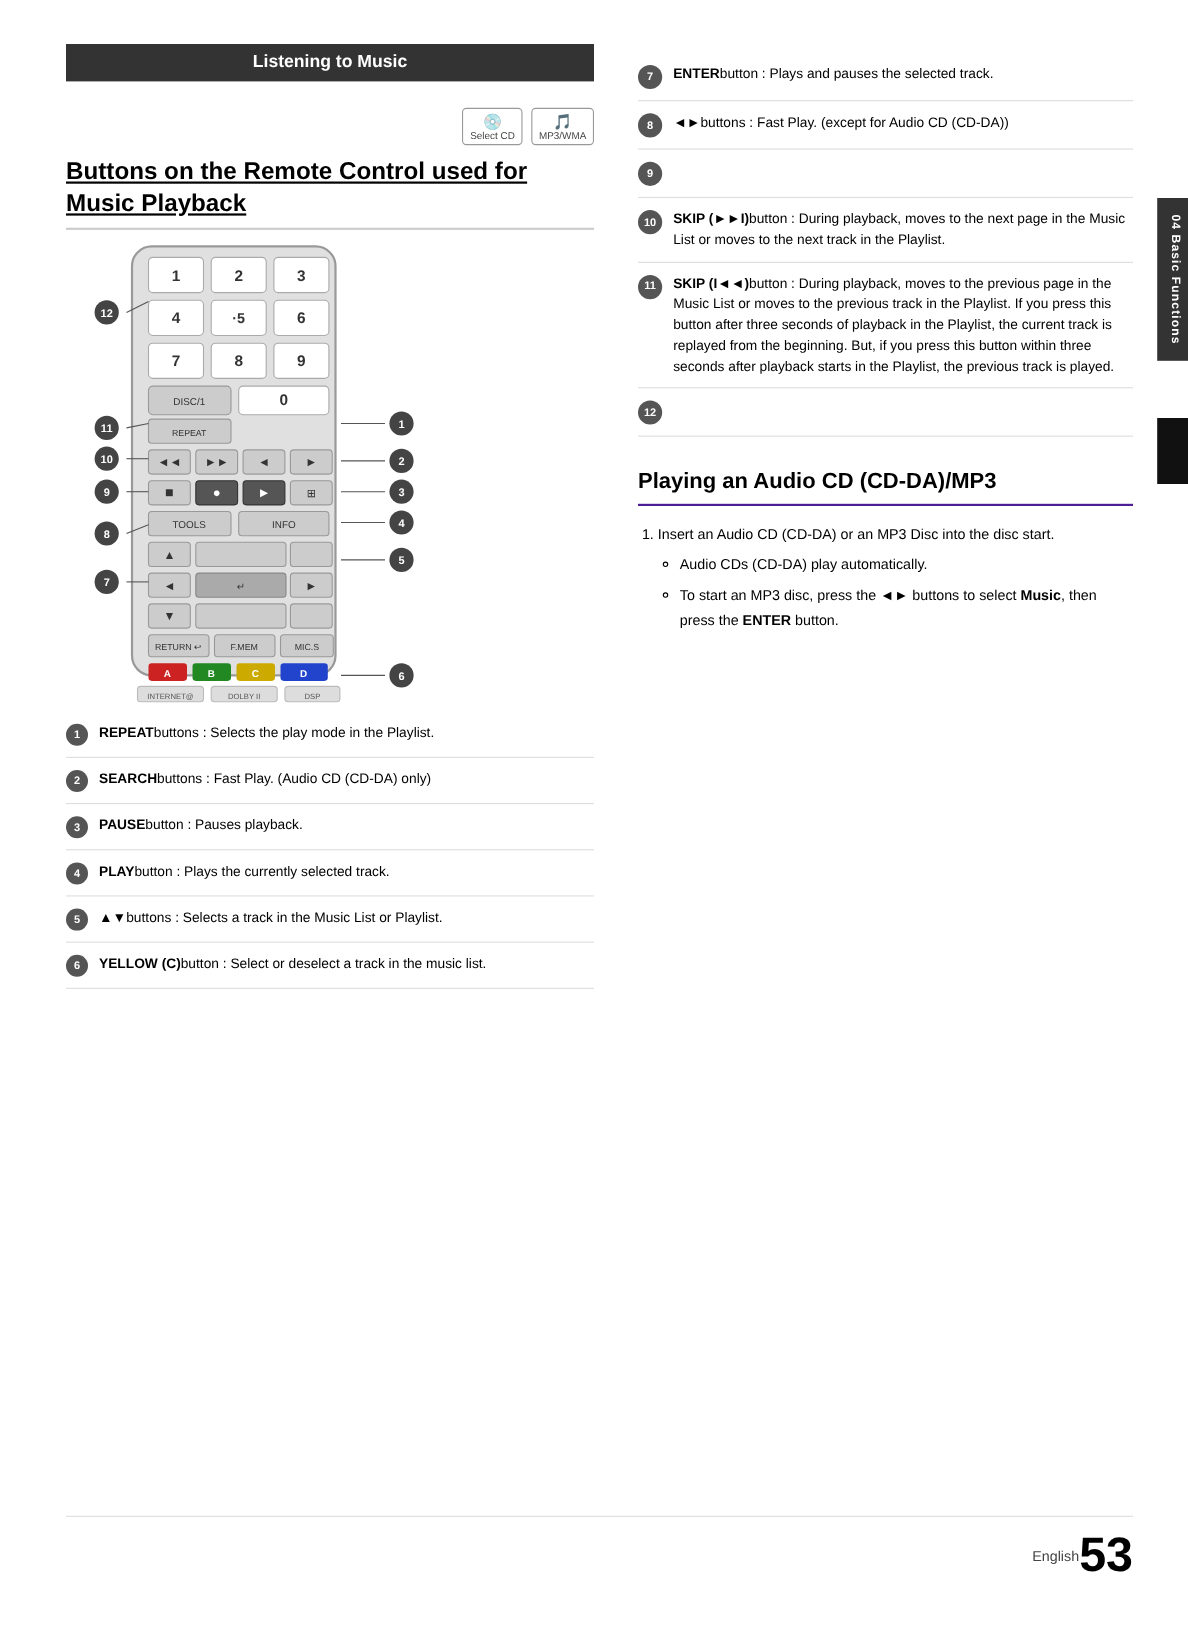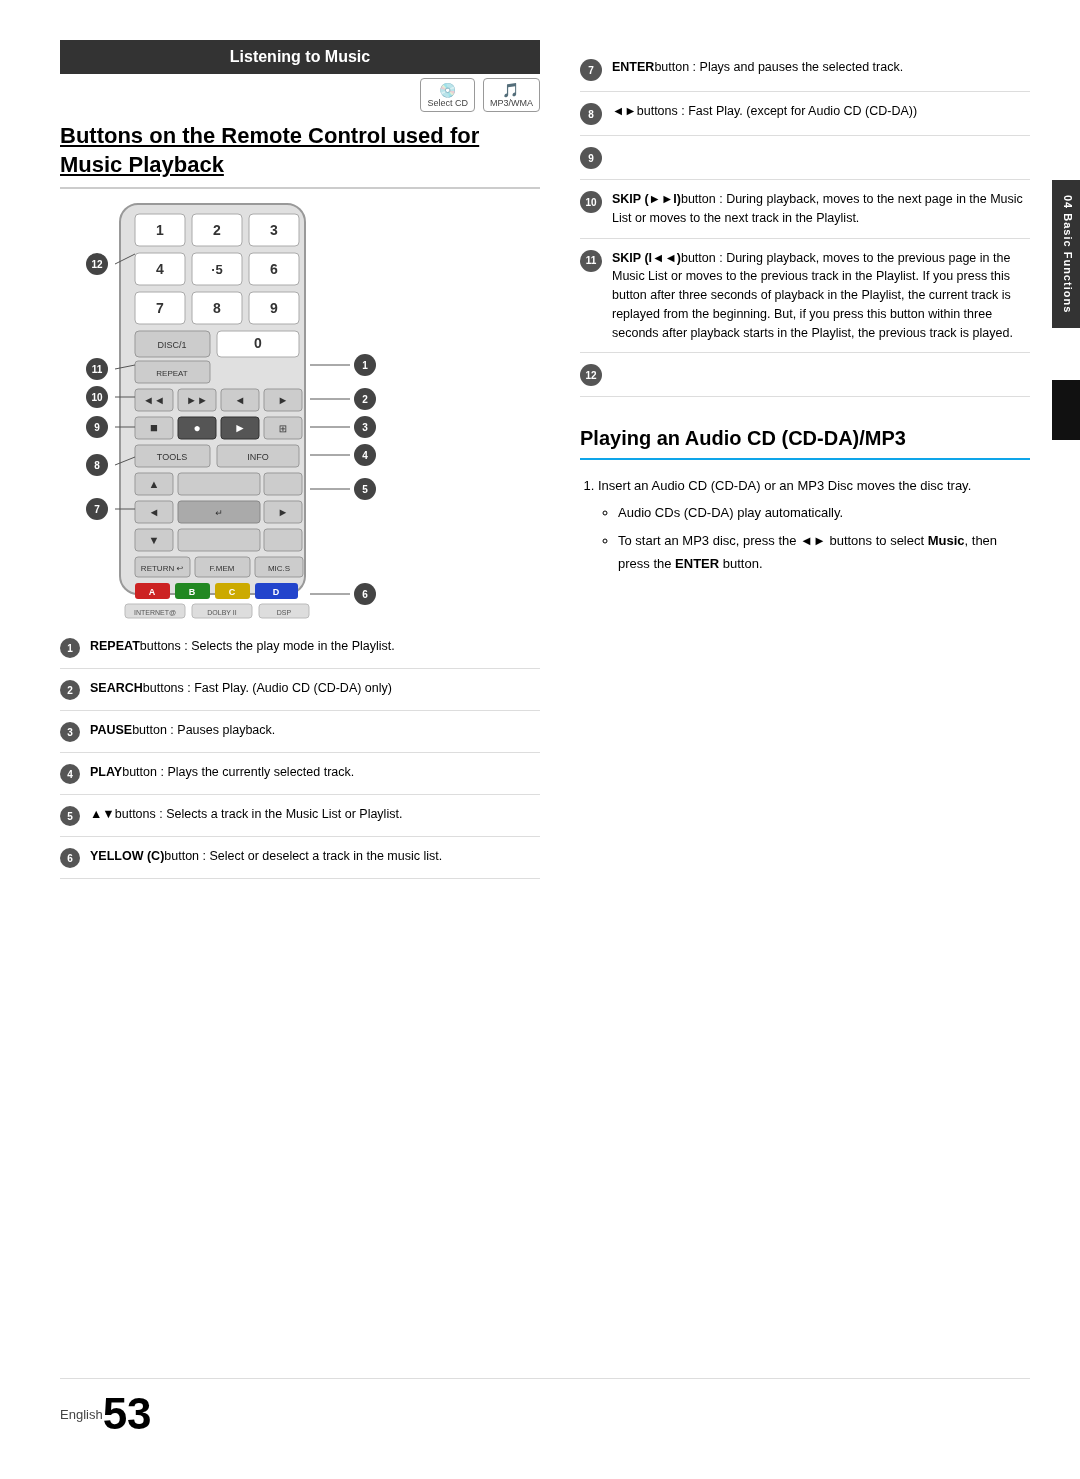--- a/index.html
+++ b/index.html
@@ -67,21 +67,21 @@
     }
 
     
     .section-banner {
       background: #333;
       color: #fff;
       font-size: 16px;
       font-weight: bold;
       text-align: center;
       padding: 8px 20px;
-      margin-bottom: 4px;
+      margin-bottom: 24px;
     }
 
     
     .icons-row {
       display: flex;
       justify-content: flex-end;
       gap: 8px;
       margin-bottom: 10px;
     }
 
@@ -176,21 +176,21 @@
 
     
     .audio-cd-section {
       margin-top: 30px;
     }
 
     .audio-cd-title {
       font-size: 20px;
       font-weight: bold;
       margin-bottom: 15px;
-      border-bottom: 2px solid #0ea5e9;
+      border-bottom: 2px solid #4c1d95;
       padding-bottom: 8px;
     }
 
     .audio-cd-list {
       font-size: 13px;
       line-height: 1.7;
     }
 
     .audio-cd-list ol {
       padding-left: 18px;
@@ -201,21 +201,21 @@
       margin-top: 5px;
     }
 
     .audio-cd-list li {
       margin-bottom: 6px;
     }
 
     
     .page-footer {
       display: flex;
-      justify-content: flex-start;
+      justify-content: flex-end;
       align-items: center;
       margin-top: 30px;
       padding-top: 10px;
       border-top: 1px solid #ddd;
     }
 
     .footer-text {
       font-size: 13px;
       color: #444;
     }
@@ -489,21 +489,21 @@
         <div class="right-num-item">
           <div class="right-num-circle">12</div>
         </div>
       </div>
 
       <div class="audio-cd-section">
         <div class="audio-cd-title">Playing an Audio CD (CD-DA)/MP3</div>
         <div class="audio-cd-list">
           <ol>
             <li>
-              <span>Insert an Audio CD (CD-DA) or an MP3 Disc moves the disc tray.</span>
+              <span>Insert an Audio CD (CD-DA) or an MP3 Disc into the disc start.</span>
               <ul>
                 <li>Audio CDs (CD-DA) play automatically.</li>
                 <li>
                   <span>To start an MP3 disc, press the ◄► buttons to select </span><strong>Music</strong><span>, then press the </span><strong>ENTER</strong><span> button.</span>
                 </li>
               </ul>
             </li>
           </ol>
         </div>
       </div>

